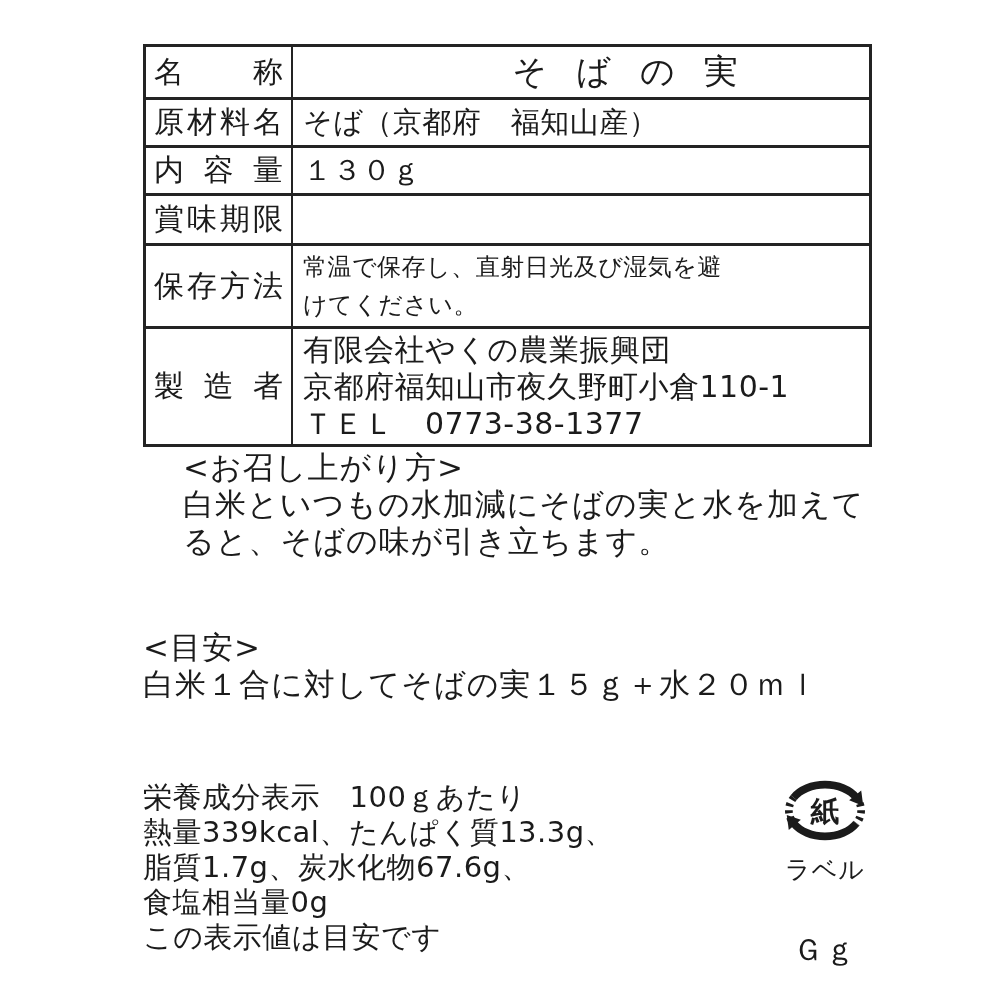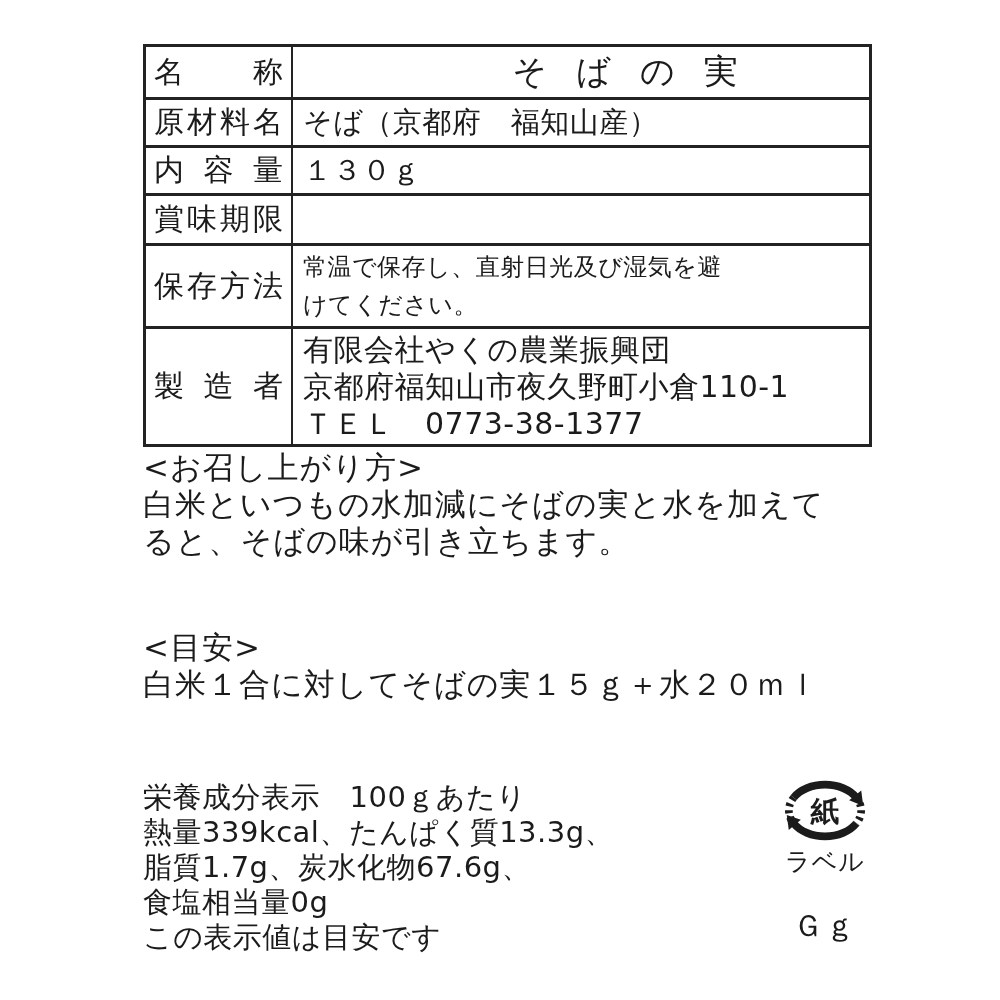--- a/index.html
+++ b/index.html
@@ -30,28 +30,28 @@
   .title-row-value{flex-direction:row;align-items:center;}
   .title-chars{display:flex;gap:29px;margin-left:88px;font-size:34px;}
   .net-content{letter-spacing:2px;}
   .vline{line-height:37px;letter-spacing:0.5px;}
   .r5 .vline{font-size:24px;line-height:38px;}
   .r6 .vline{font-size:30px;line-height:37px;}
   .bold{font-weight:normal;}
   
   .text-block{position:absolute;left:143px;letter-spacing:1px;}
   .text-block div{white-space:pre;}
-  #serving{top:449px;font-size:31px;line-height:37px;}
+  #serving{top:449px;font-size:31px;line-height:37px;margin-left:40px;}
   #guide{top:629px;font-size:31px;line-height:37px;}
   #nutrition{top:780px;font-size:29px;line-height:35px;letter-spacing:0.5px;}
   
   .recycle{position:absolute;left:779px;top:776px;width:92px;text-align:center;}
   .recycle svg{display:block;margin:0 auto;}
-  .recycle-caption{font-size:25px;letter-spacing:1px;}
-  .recycle-code{font-size:30px;margin-top:28px;letter-spacing:2px;}
+  .recycle-caption{font-size:25px;letter-spacing:1px;margin-top:8px;}
+  .recycle-code{font-size:30px;margin-top:44px;letter-spacing:2px;}
 </style>
 </head>
 <body>
 
 <div class="sheet">
 
   <div class="info-table">
 
     <div class="trow r1">
       <div class="tlabel">

